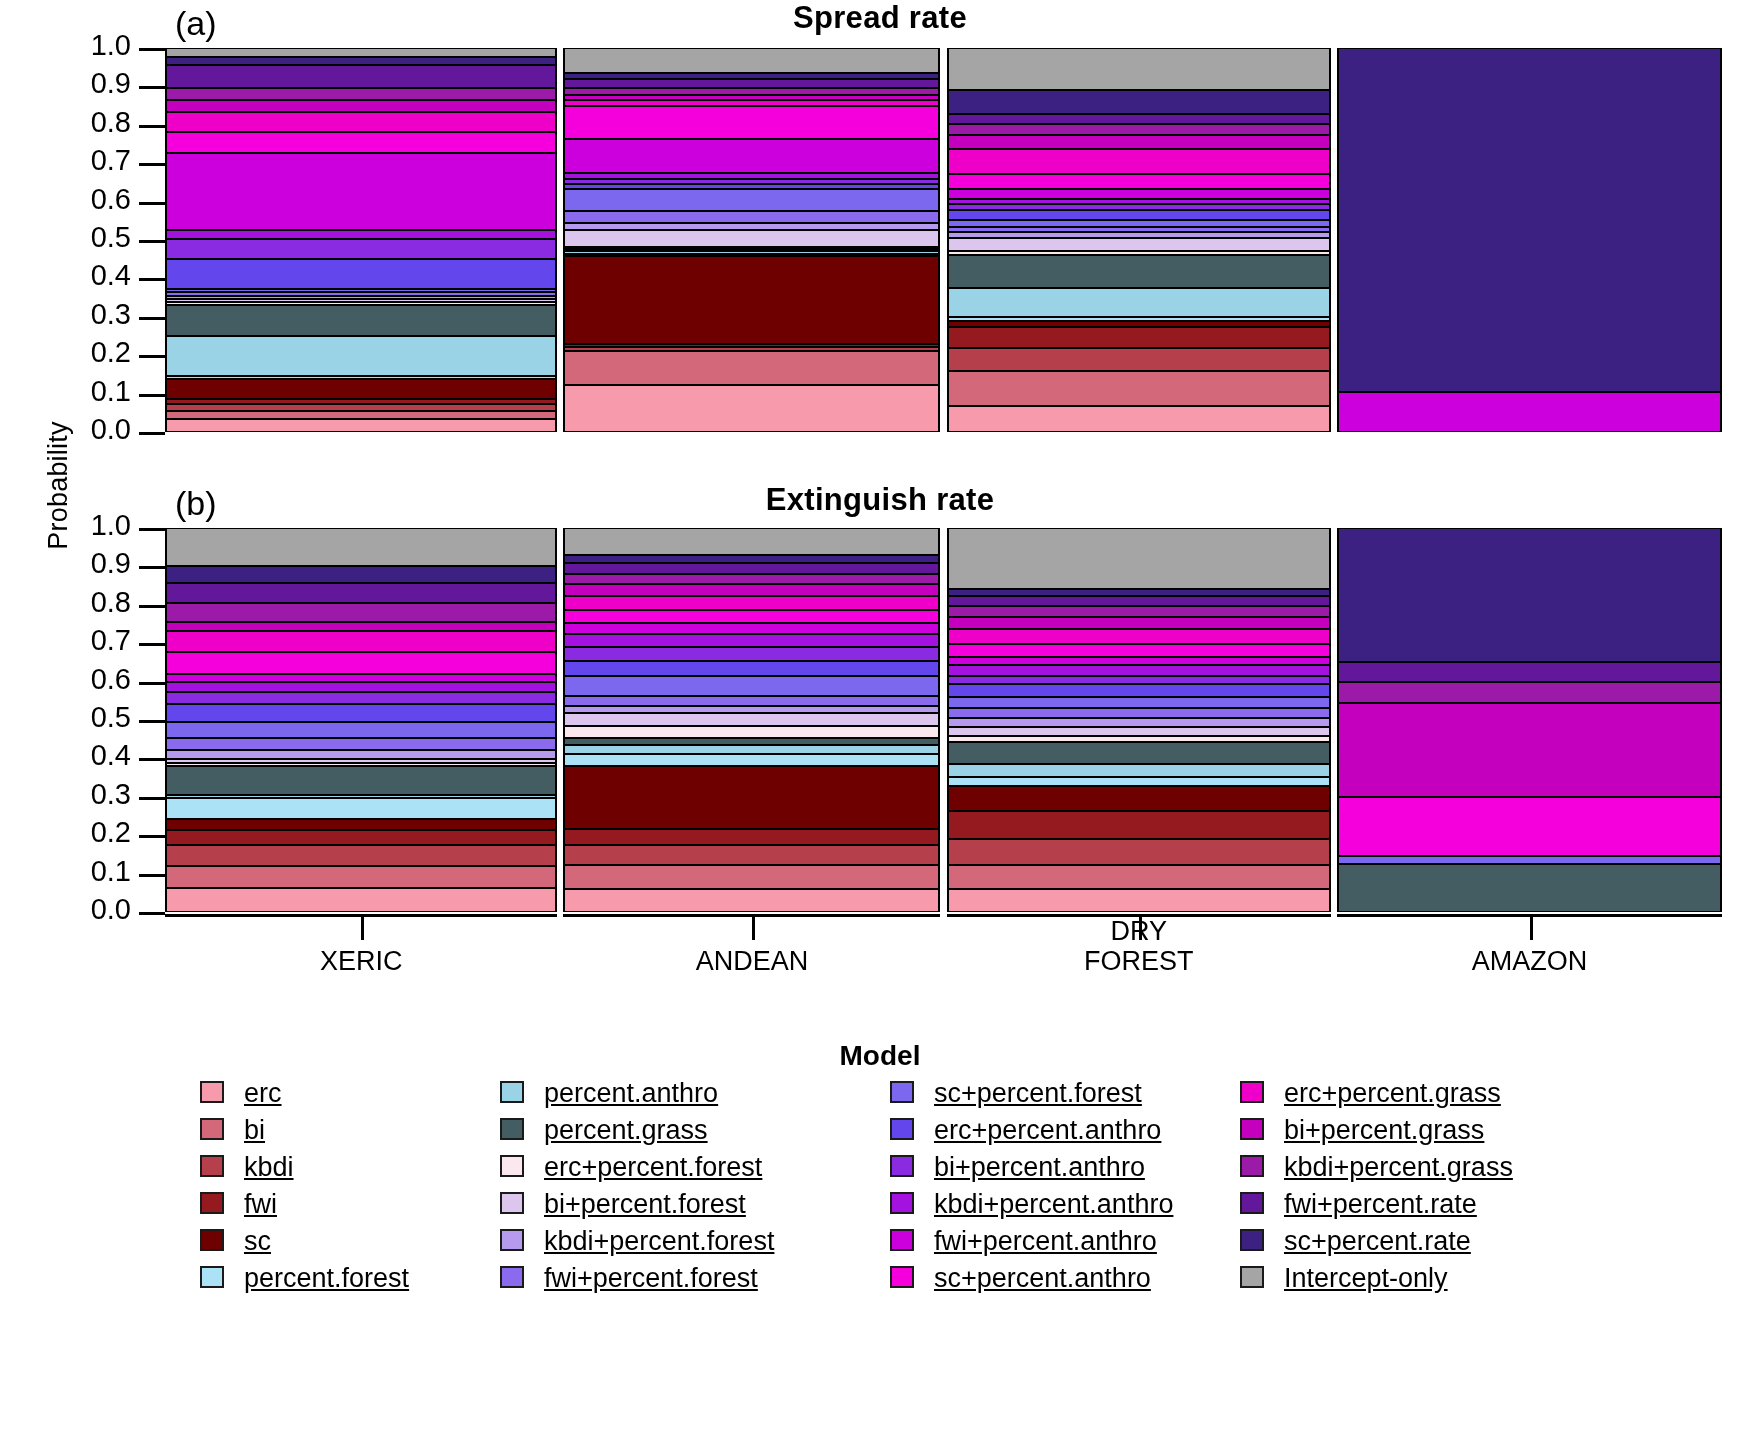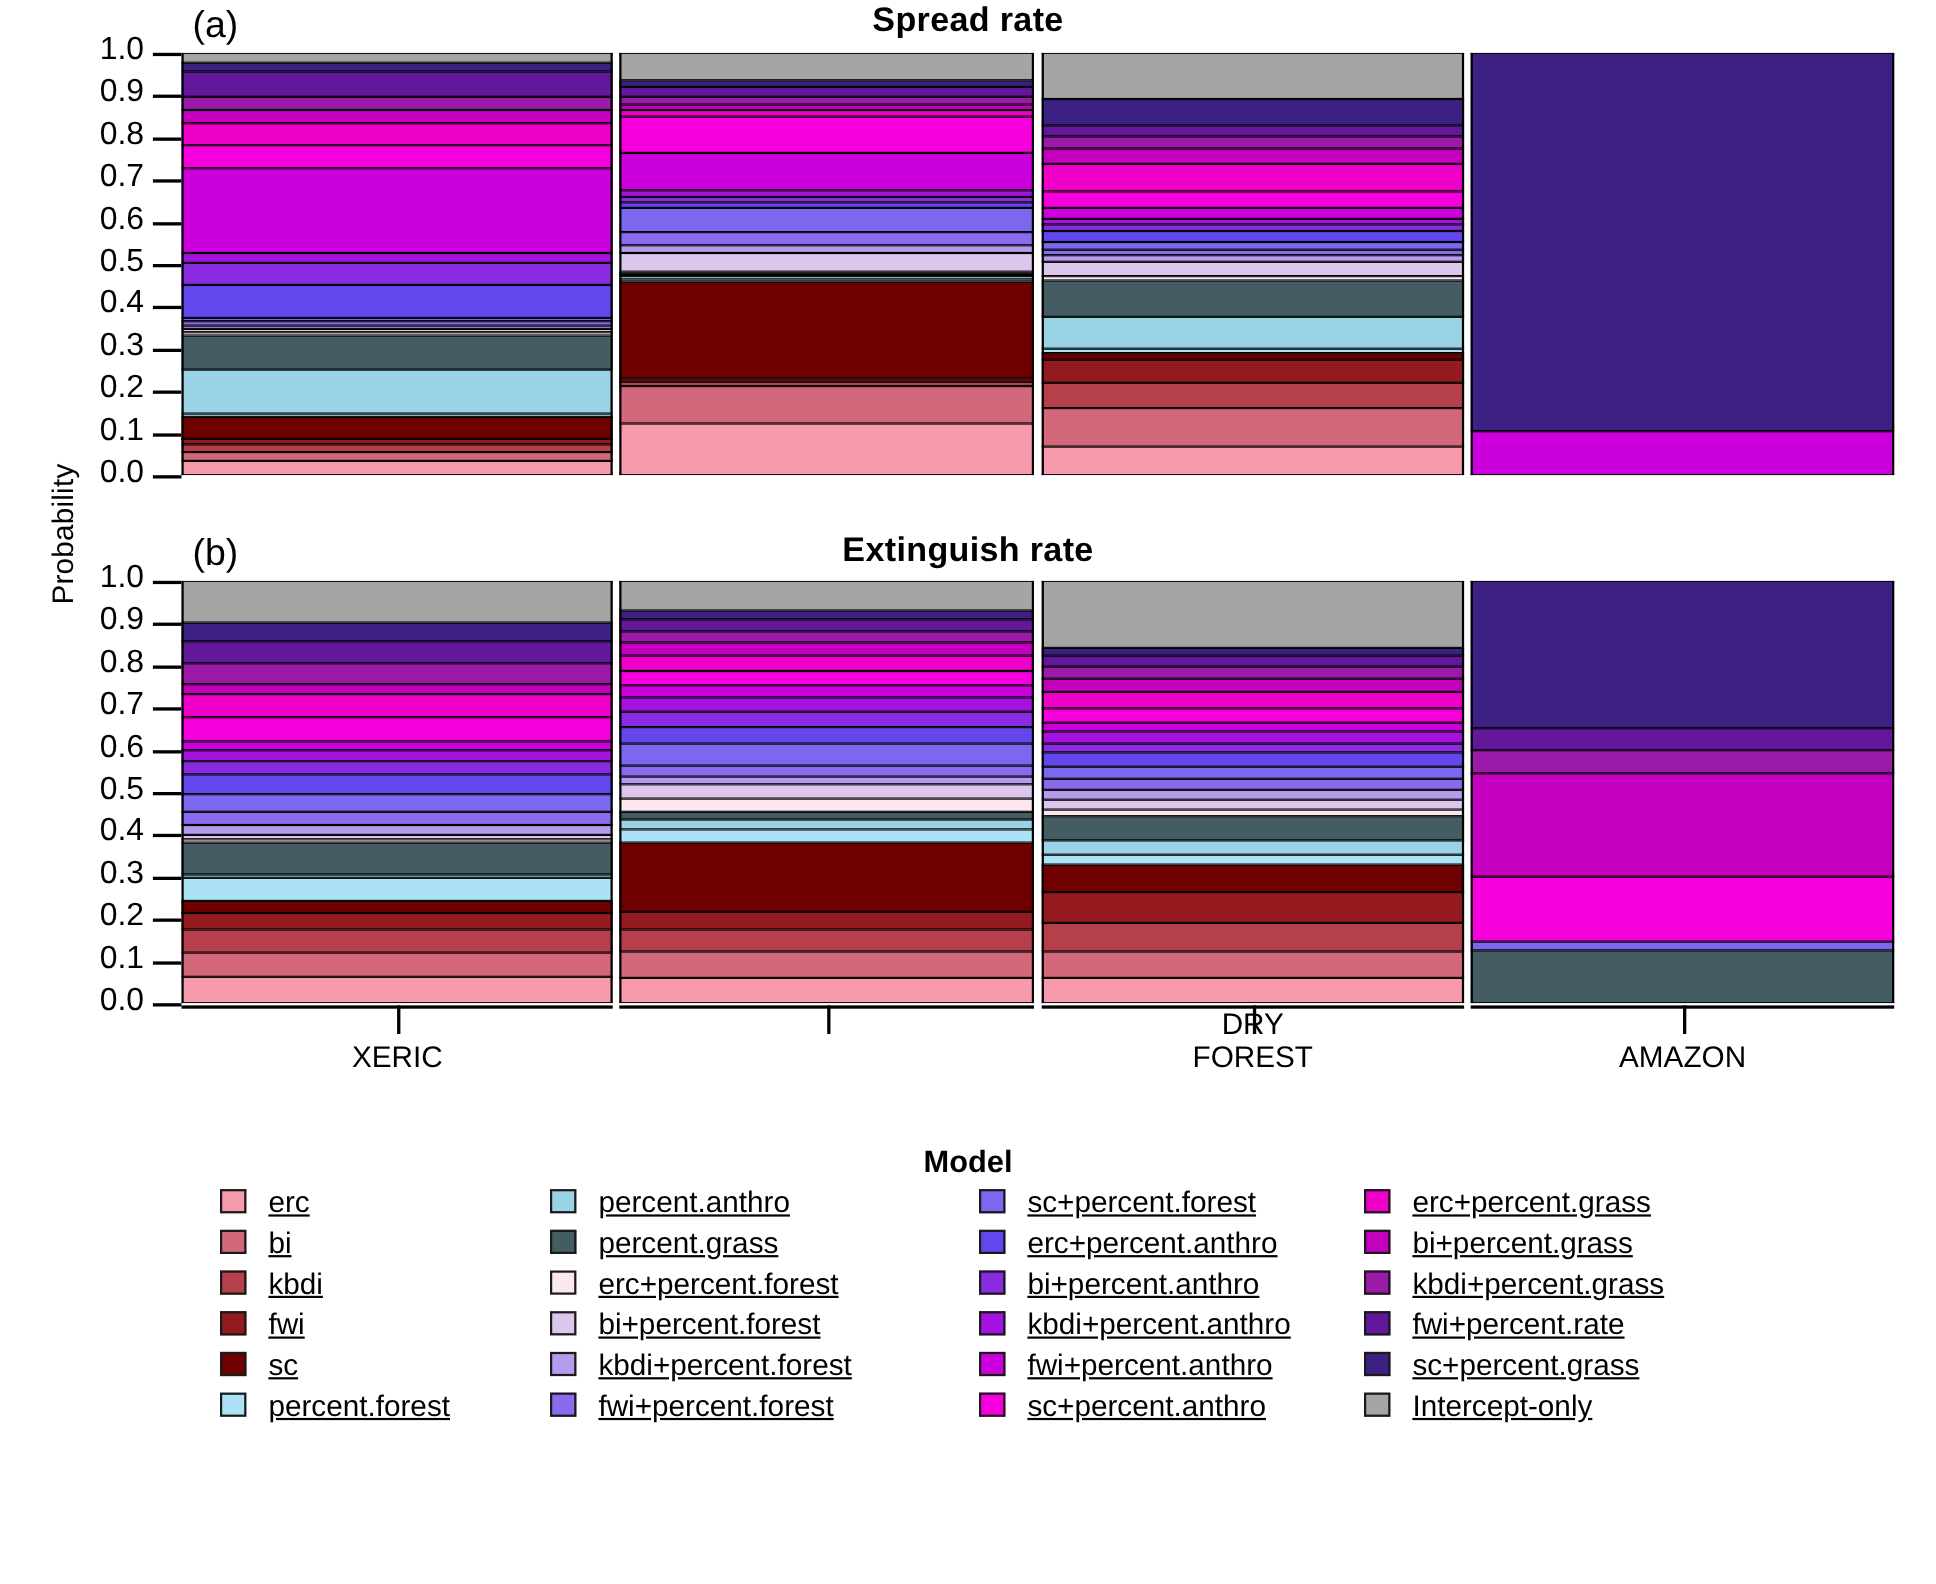--- a/index.html
+++ b/index.html
@@ -287,20 +287,23 @@
   </div>
 
   <div id="xaxis" style="position: absolute; left: 0px; top: 0px; width: 1760px; height: 1440px;">
       <div class="xaxis-line" style="left: 165px; width: 392.445px; top: 914px;"></div>
       <div class="xtick" style="left: 361.222px; top: 914px; height: 26px;"></div>
       <div class="xlabel" style="left: 165px; width: 392.445px; top: 946px;">
         <div>XERIC</div>
       </div>
       <div class="xaxis-line" style="left: 563.445px; width: 377.055px; top: 914px;"></div>
       <div class="xtick" style="left: 751.972px; top: 914px; height: 26px;"></div>
+      <div class="xlabel" style="left: 563.445px; width: 377.055px; top: 946px;">
+        <div>ANDEAN</div>
+      </div>
       <div class="xaxis-line" style="left: 946.5px; width: 384.75px; top: 914px;"></div>
       <div class="xtick" style="left: 1138.88px; top: 914px; height: 26px;"></div>
       <div class="xlabel" style="left: 946.5px; width: 384.75px; top: 916px;">
         <div>DRY</div>
         <div>FOREST</div>
       </div>
       <div class="xaxis-line" style="left: 1337.25px; width: 384.75px; top: 914px;"></div>
       <div class="xtick" style="left: 1529.62px; top: 914px; height: 26px;"></div>
       <div class="xlabel" style="left: 1337.25px; width: 384.75px; top: 946px;">
         <div>AMAZON</div>
@@ -400,21 +403,21 @@
           <div class="lg-item">
             <div class="lg-sw" style="background: rgb(155, 27, 168);"></div>
             <div class="lg-tx">kbdi+percent.grass</div>
           </div>
           <div class="lg-item">
             <div class="lg-sw" style="background: rgb(99, 23, 155);"></div>
             <div class="lg-tx">fwi+percent.rate</div>
           </div>
           <div class="lg-item">
             <div class="lg-sw" style="background: rgb(60, 33, 130);"></div>
-            <div class="lg-tx">sc+percent.grass</div>
+            <div class="lg-tx">sc+percent.rate</div>
           </div>
           <div class="lg-item">
             <div class="lg-sw" style="background: rgb(165, 165, 165);"></div>
             <div class="lg-tx">Intercept-only</div>
           </div>
         </div>
       </div>
   </div>
 
 </div>

